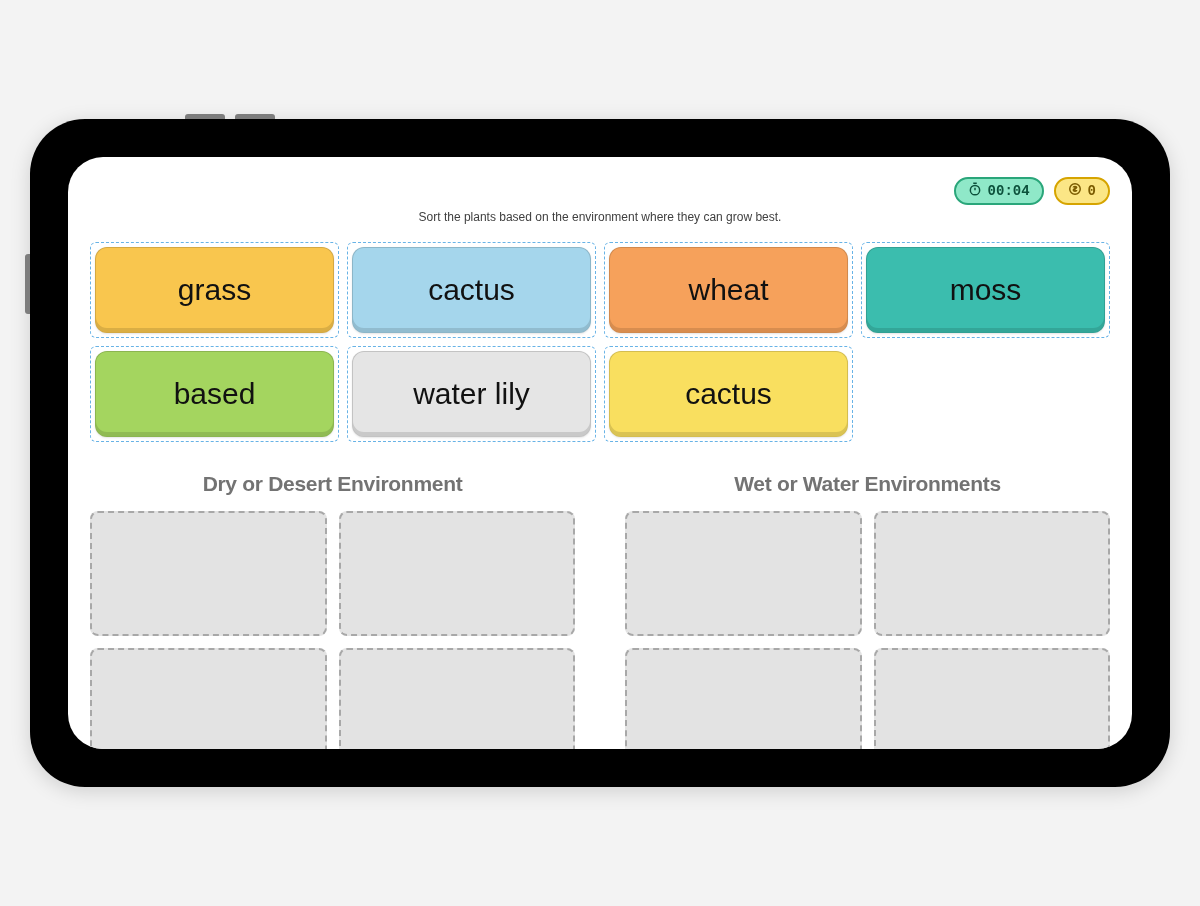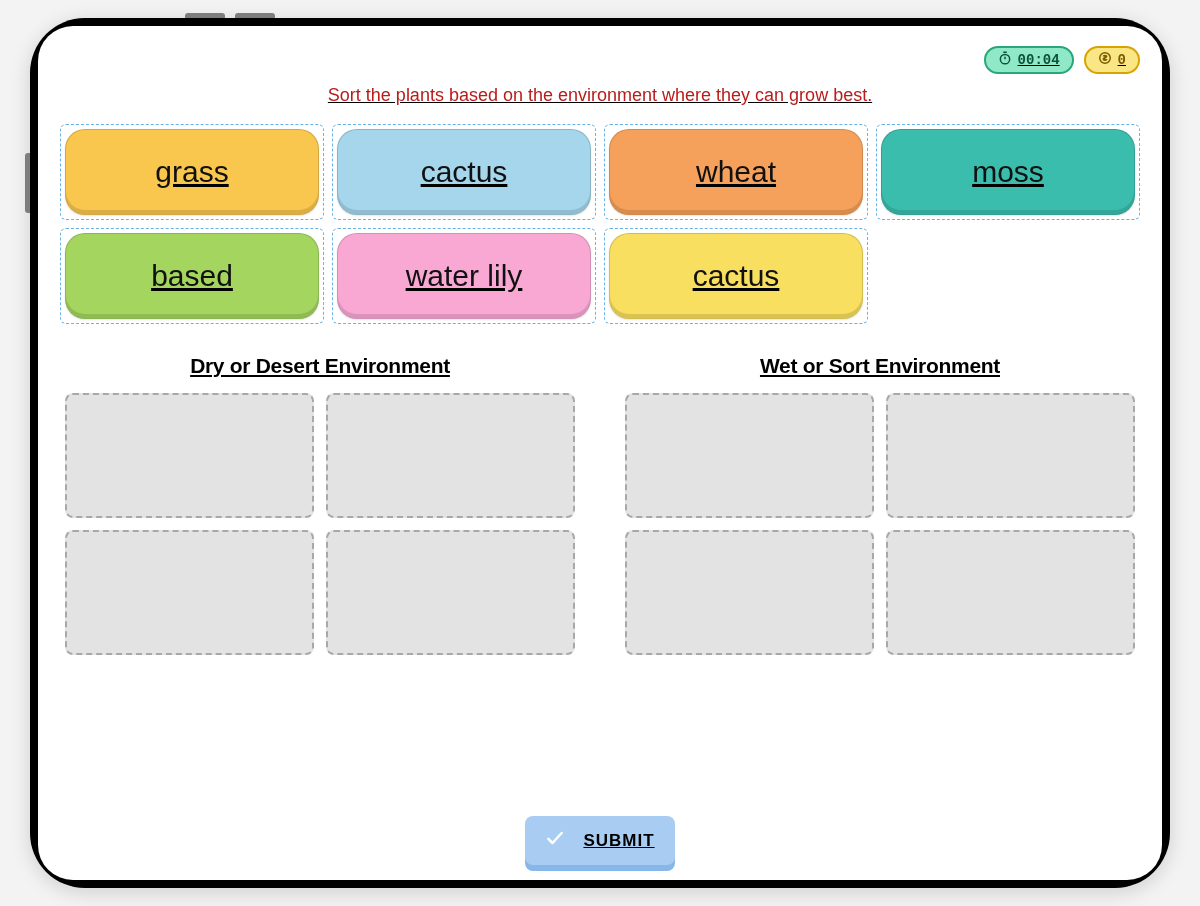--- a/index.html
+++ b/index.html
@@ -7,27 +7,26 @@
     background: #f3f3f3;
     font-family: 'Arial', 'Helvetica', sans-serif;
     width: 1200px;
     height: 906px;
     display: flex;
     align-items: center;
     justify-content: center;
   }
   .tablet-frame {
     width: 1140px;
-    height: 870px;
+    height: 668px;
     background: #000;
     border-radius: 55px;
-    padding: 8px;
+    padding: 38px;
     position: relative;
     box-shadow: 0 4px 20px rgba(0,0,0,0.15);
-    text-decoration: underline;
   }
   
   .edge-btn {
     position: absolute;
     background: #7d7d7d;
     border-radius: 4px;
   }
   .edge-btn.top1 { top: -5px; left: 155px; width: 40px; height: 5px; border-radius: 3px 3px 0 0;}
   .edge-btn.top2 { top: -5px; left: 205px; width: 40px; height: 5px; border-radius: 3px 3px 0 0;}
   .edge-btn.side { top: 135px; left: -5px; width: 5px; height: 60px; border-radius: 3px 0 0 3px;}
@@ -69,41 +68,40 @@
     text-align: center;
     margin-bottom: 18px;
   }
   .title {
     font-size: 34px;
     font-weight: 900;
     color: #111;
     letter-spacing: -0.5px;
   }
   .subtitle {
-    margin-top: 6px;
-    font-size: 18px;
-    color: #b91c1c;
+    font-size: 12px;
+    color: #404040;
   }
 
   .source-grid {
     display: grid;
     grid-template-columns: repeat(4, 1fr);
     gap: 8px;
     margin-bottom: 30px;
   }
   .source-cell {
     border: 1px dashed #68b3e6;
     border-radius: 6px;
     padding: 4px;
     height: 96px;
   }
   .plant-card {
     width: 100%;
     height: 100%;
-    border-radius: 20px;
+    border-radius: 12px;
     display: flex;
     align-items: center;
     justify-content: center;
     font-size: 30px;
     font-weight: 400;
     color: #111;
     cursor: grab;
     box-shadow: inset 0 -4px 0 rgba(0,0,0,0.12), 0 1px 2px rgba(0,0,0,0.1);
     border: 1px solid rgba(0,0,0,0.15);
   }
@@ -115,21 +113,21 @@
     flex: 1;
   }
   .drop-group {
     flex: 1;
     max-width: 510px;
   }
   .drop-title {
     text-align: center;
     font-size: 21px;
     font-weight: 900;
-    color: #000000;
+    color: #737373;
     margin-bottom: 15px;
     letter-spacing: -0.3px;
   }
   .drop-grid {
     display: grid;
     grid-template-columns: 1fr 1fr;
     gap: 12px;
   }
   .drop-slot {
     height: 125px;
@@ -217,21 +215,21 @@
           <div class="plant-card" draggable="true" style="background: rgb(59, 189, 174);">
             <span>moss</span>
           </div>
         </div>
         <div class="source-cell">
           <div class="plant-card" draggable="true" style="background: rgb(164, 213, 95);">
             <span>based</span>
           </div>
         </div>
         <div class="source-cell">
-          <div class="plant-card" draggable="true" style="background: #f9a8d4;">
+          <div class="plant-card" draggable="true" style="background: #e5e5e5;">
             <span>water lily</span>
           </div>
         </div>
         <div class="source-cell">
           <div class="plant-card" draggable="true" style="background: rgb(249, 223, 95);">
             <span>cactus</span>
           </div>
         </div>
       </div>
 
@@ -240,21 +238,21 @@
     <div class="drop-group">
           <div class="drop-title">Dry or Desert Environment</div>
           <div class="drop-grid">
             <div class="drop-slot"></div>
             <div class="drop-slot"></div>
             <div class="drop-slot"></div>
             <div class="drop-slot"></div>
           </div>
         </div>
         <div class="drop-group">
-          <div class="drop-title">Wet or Sort Environment</div>
+          <div class="drop-title">Wet or Water Environments</div>
           <div class="drop-grid">
             <div class="drop-slot"></div>
             <div class="drop-slot"></div>
             <div class="drop-slot"></div>
             <div class="drop-slot"></div>
           </div>
         </div>
       </div>
 
     <div class="footer">

